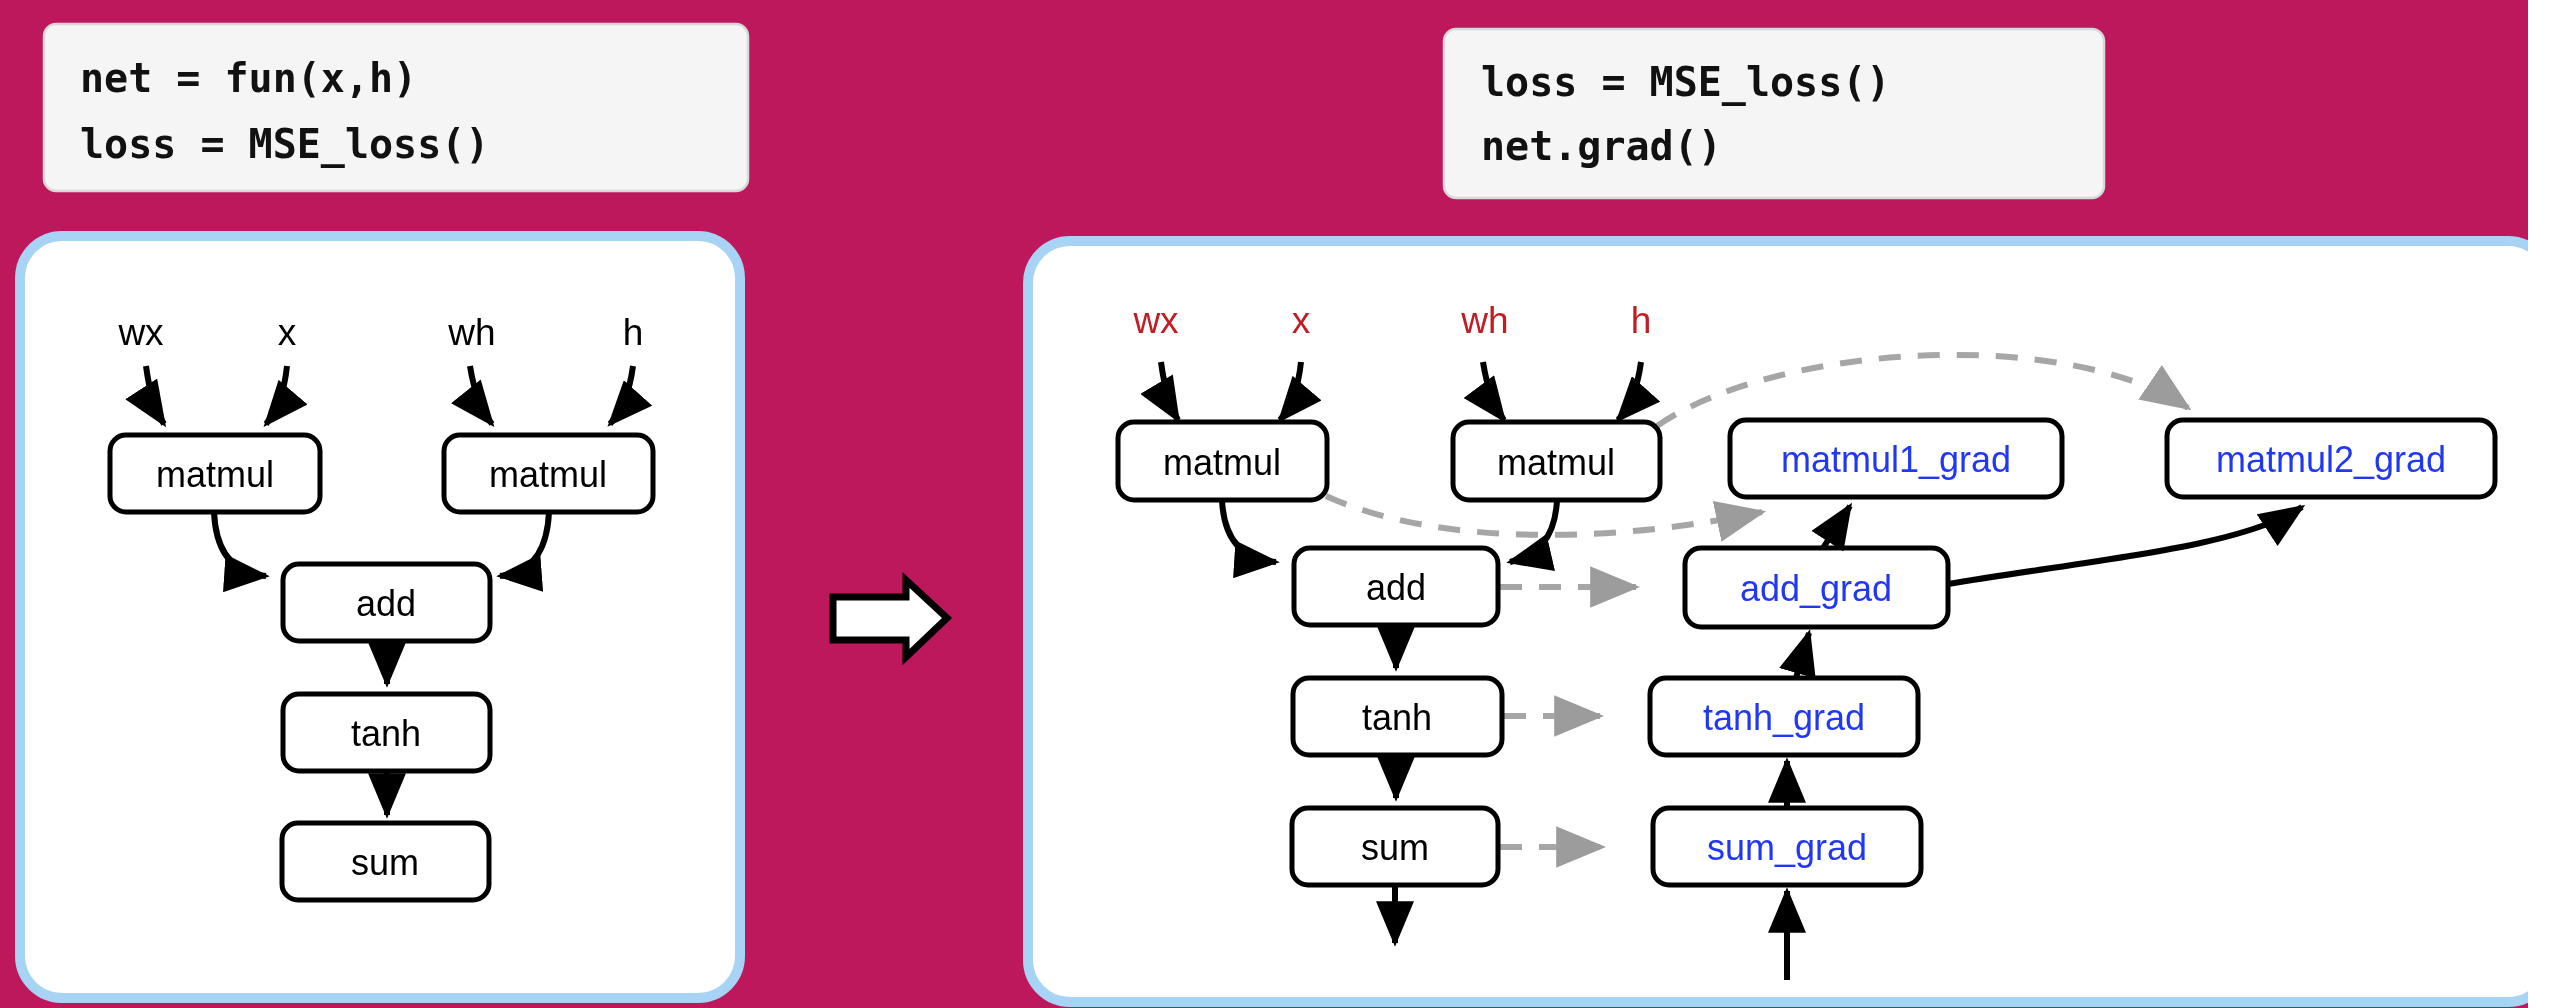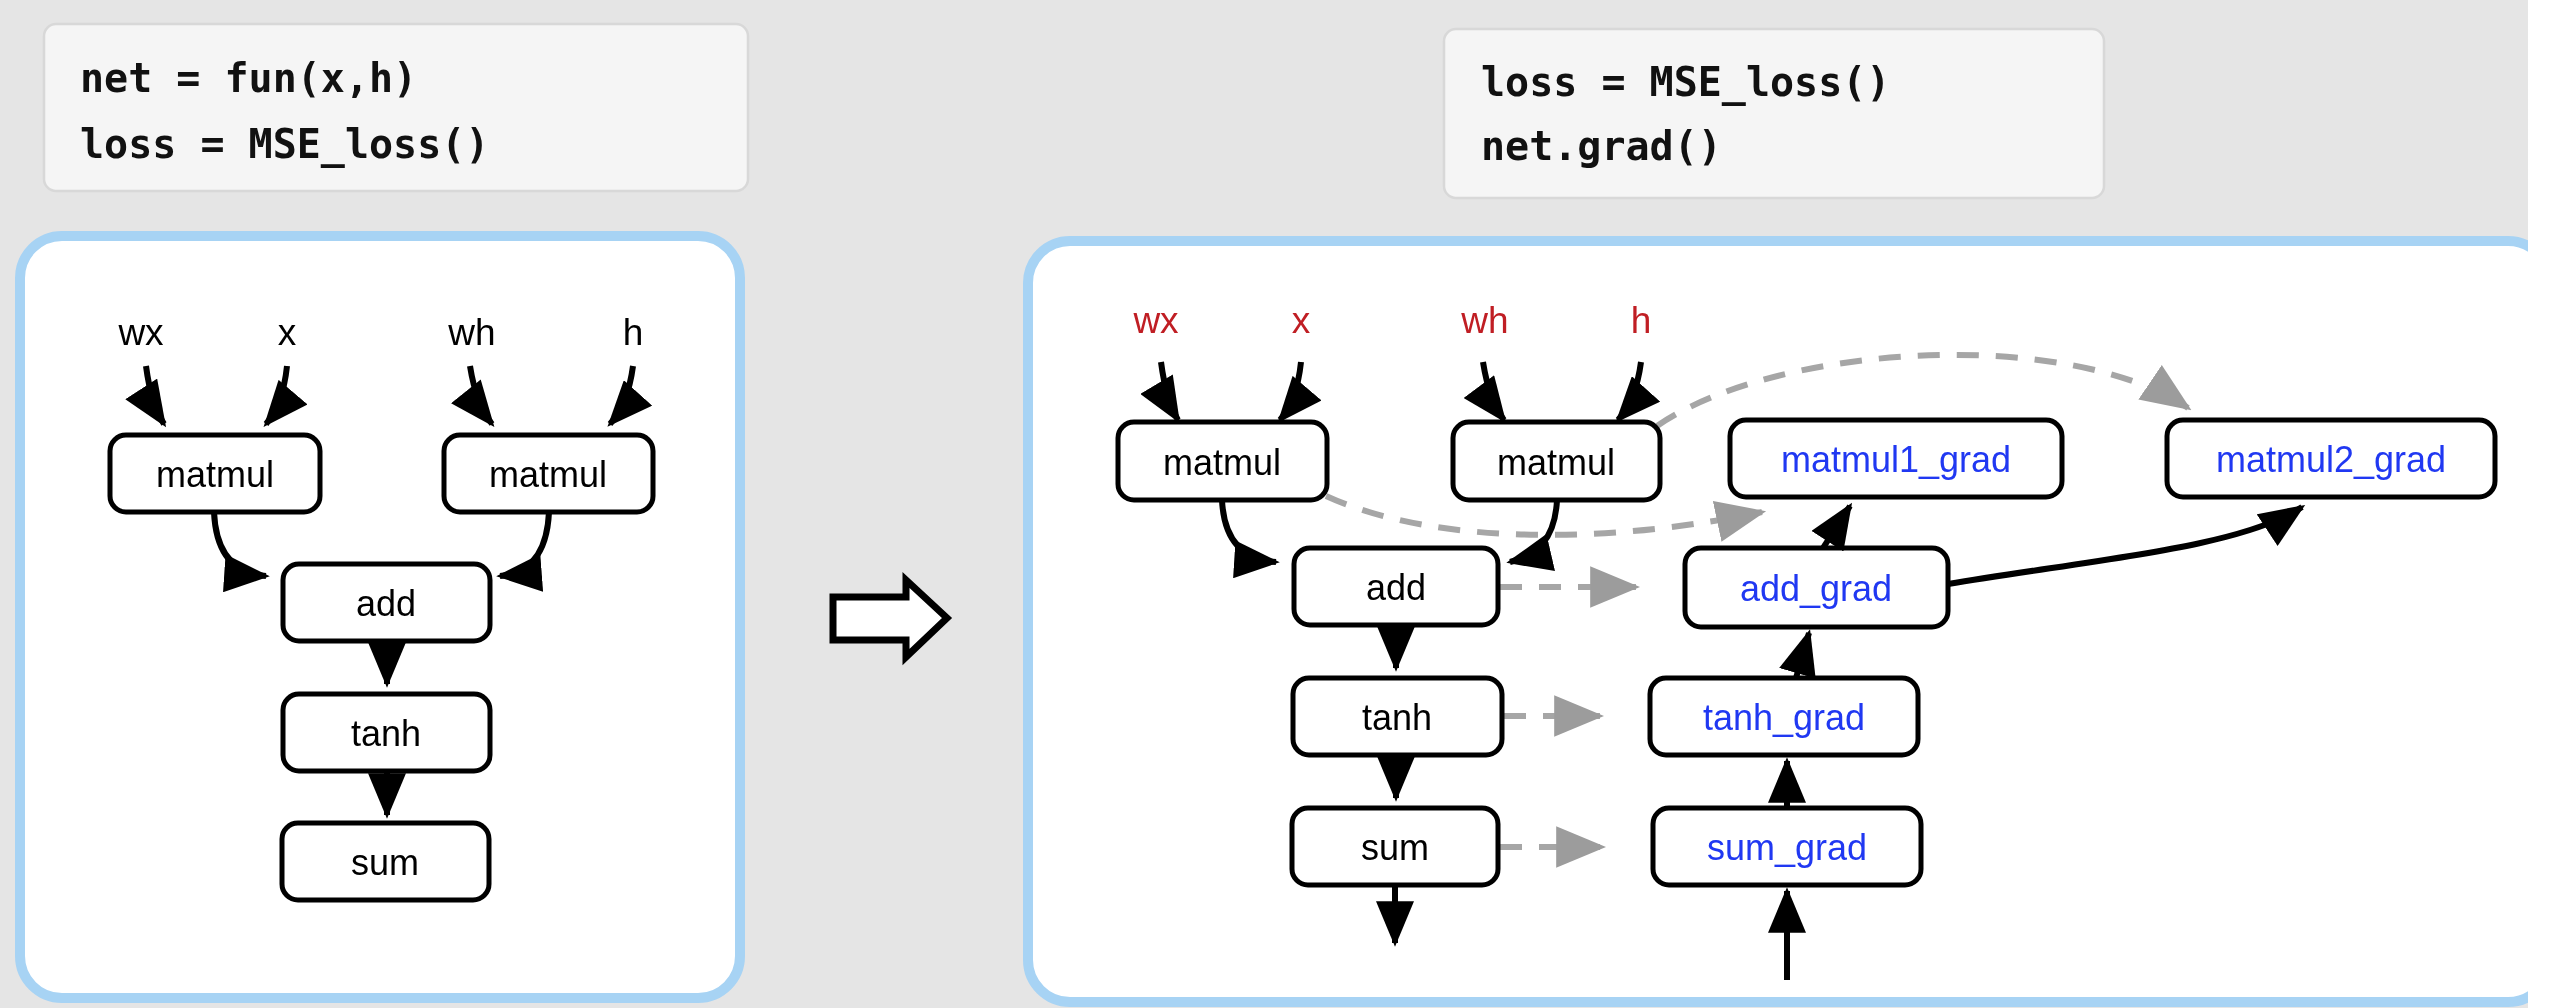--- a/index.html
+++ b/index.html
@@ -1,16 +1,16 @@
 <!DOCTYPE html>
 <html><head>
 <meta charset="utf-8">
 <style>
   html,body{margin:0;padding:0;background:#ffffff;}
-  .stage{position:relative;width:2528px;height:1008px;background:#e5e5e5;overflow:hidden;
+  .stage{position:relative;width:2528px;height:1008px;background:#be185d;overflow:hidden;
          font-family:"Liberation Sans", sans-serif;}
   svg{display:block;}
   .code-box rect{fill:#F5F5F5;stroke:#D8D8D8;stroke-width:2.5;}
   .code-text{font-family:"DejaVu Sans Mono", monospace;font-weight:bold;font-size:40px;fill:#111111;}
   .panel{fill:#ffffff;stroke:#A7D3F4;stroke-width:10;}
   .node rect{fill:#ffffff;stroke:#000000;stroke-width:5;}
   .node text{font-size:36px;fill:#000000;text-anchor:middle;dominant-baseline:central;}
   .grad text{fill:#2038F2;}
   .inlabel{font-size:37px;fill:#000000;text-anchor:middle;dominant-baseline:central;}
   .inlabel.red{fill:#C01E24;}

